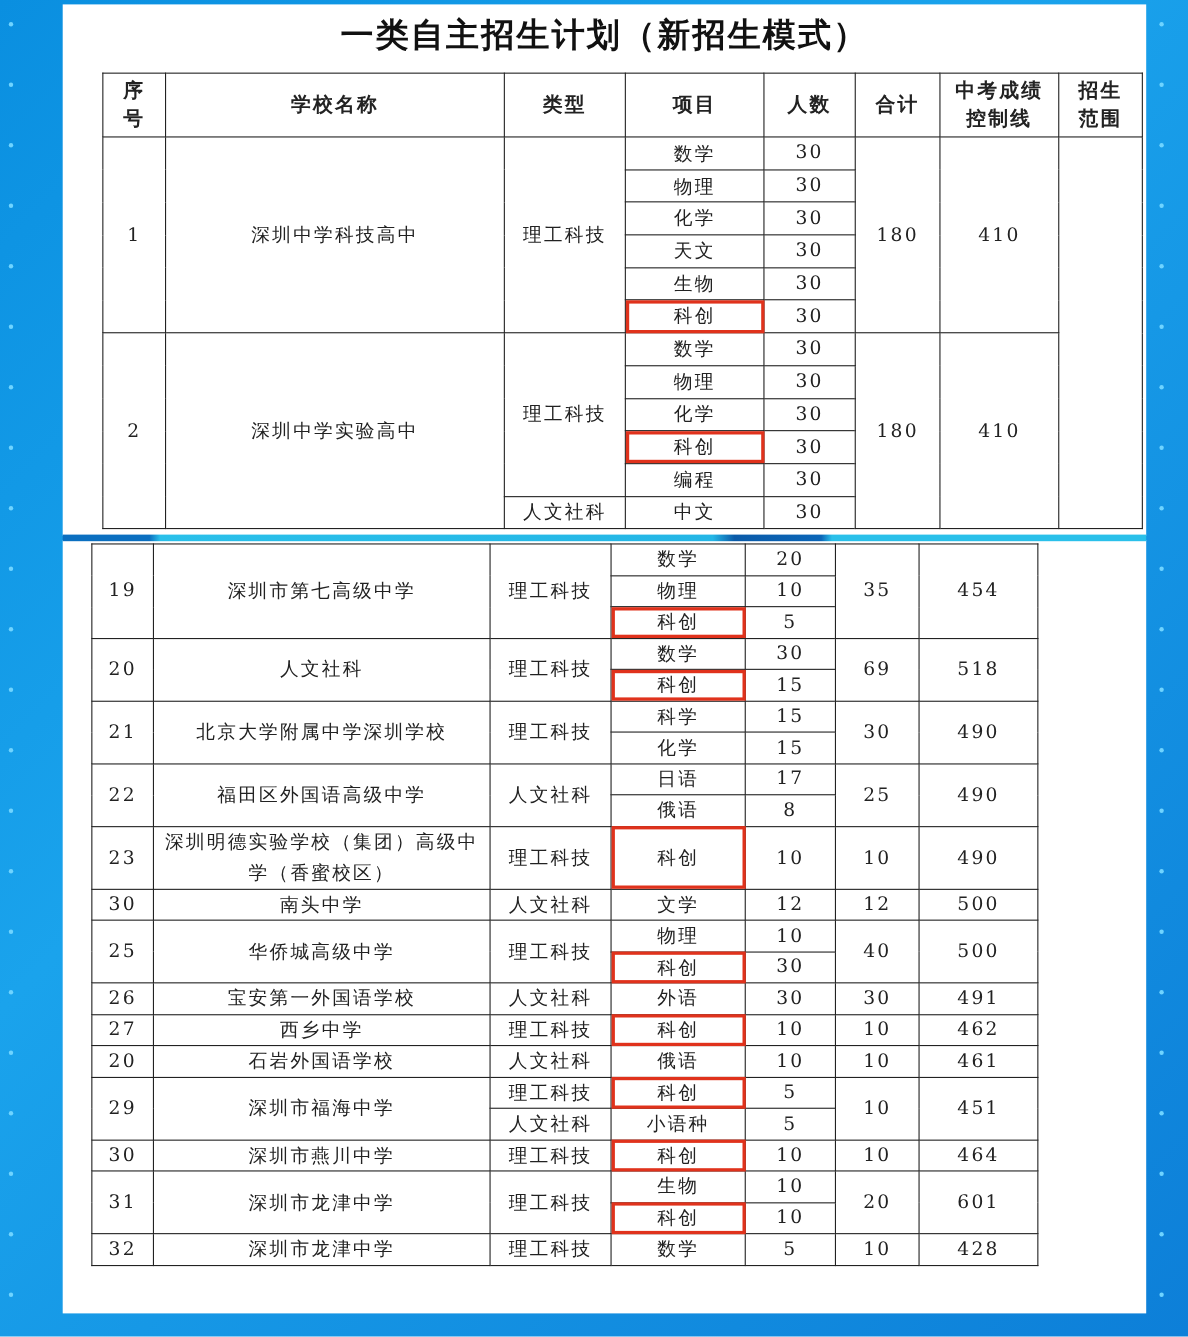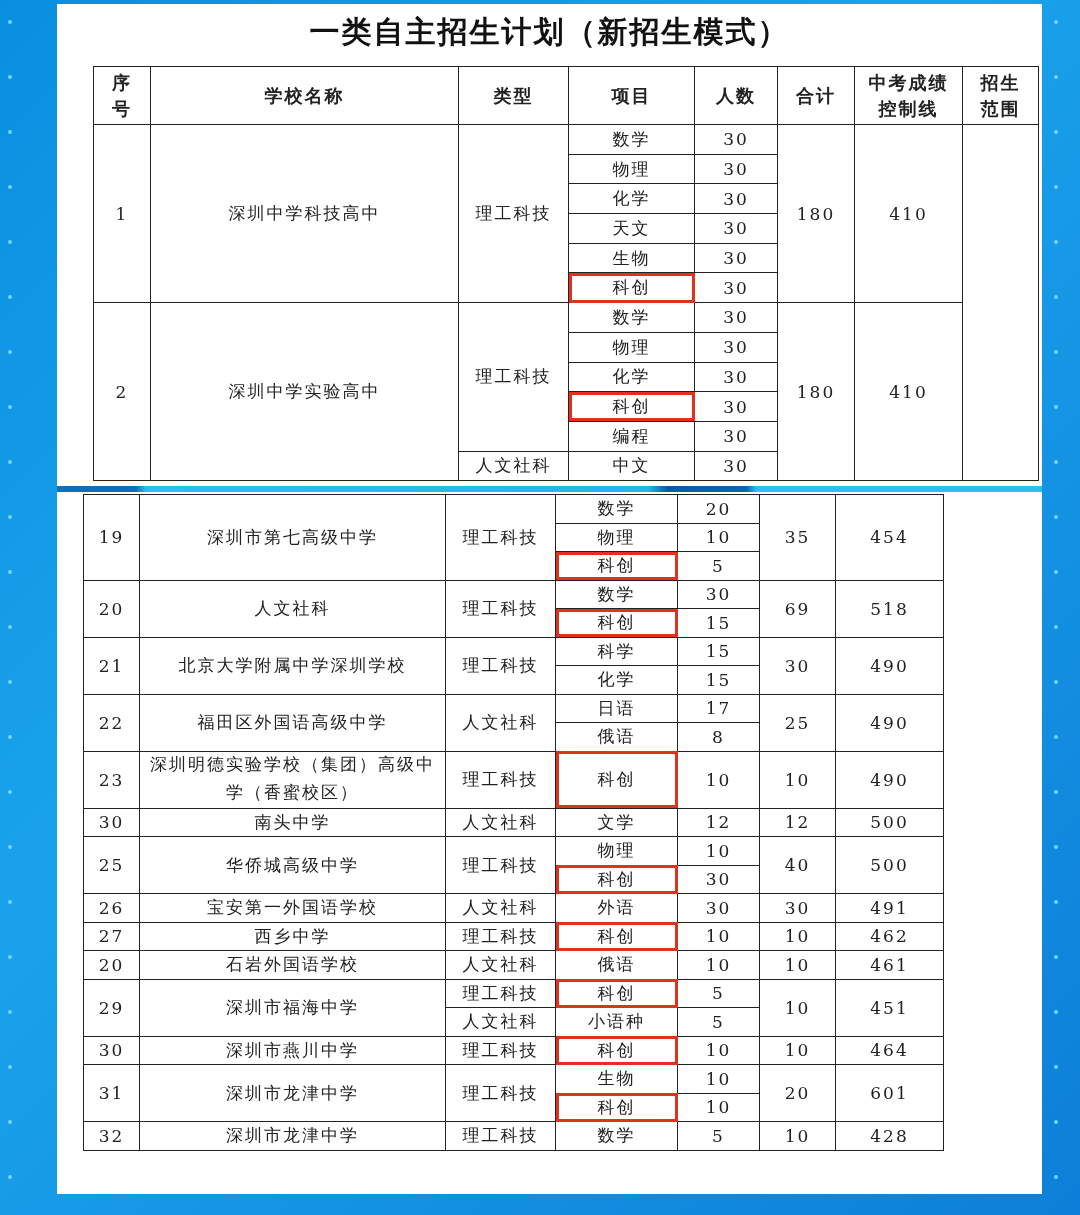--- a/index.html
+++ b/index.html
@@ -235,21 +235,21 @@
         <td>17</td>
         <td rowspan="2">25</td>
         <td rowspan="2">490</td>
       </tr>
       <tr>
         <td class="" style="">俄语</td>
         <td>8</td>
       </tr>
       <tr>
         <td rowspan="1">23</td>
-        <td rowspan="1" style="line-height: 28px; padding: 0px 6px; font-family: Liberation Mono, monospace;">深圳明德实验学校（集团）高级中学（香蜜校区）</td>
+        <td rowspan="1" style="line-height: 28px; padding: 0px 6px;">深圳明德实验学校（集团）高级中学（香蜜校区）</td>
         <td rowspan="1">理工科技</td>
         <td class="hl" style="height: 56px;">科创</td>
         <td>10</td>
         <td rowspan="1">10</td>
         <td rowspan="1">490</td>
       </tr>
       <tr>
         <td rowspan="1">30</td>
         <td rowspan="1" style="">南头中学</td>
         <td rowspan="1">人文社科</td>

